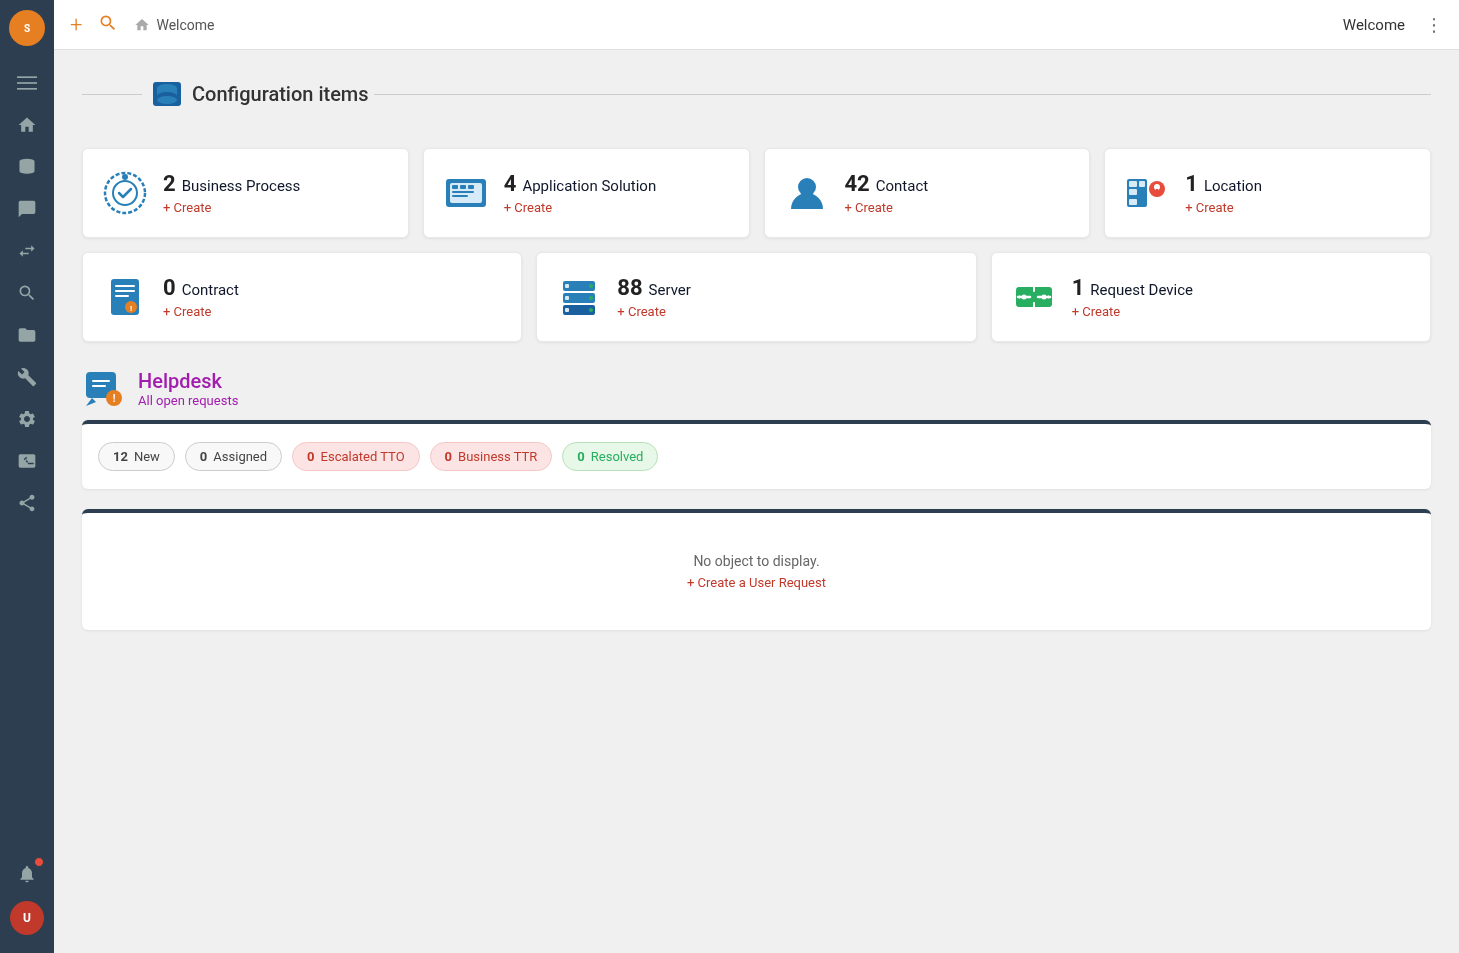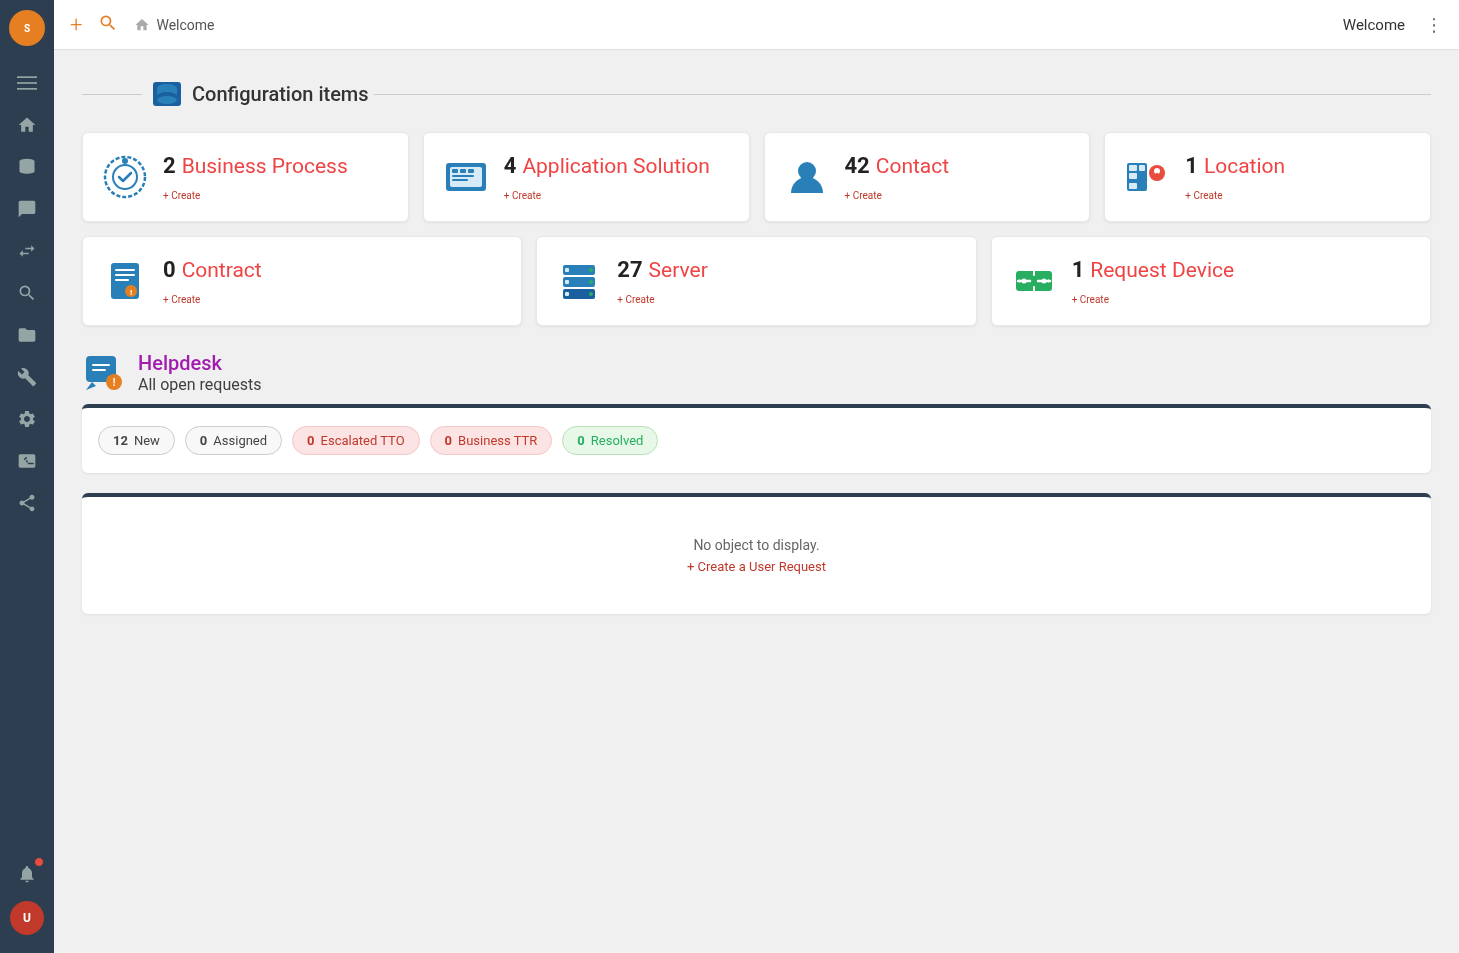--- a/index.html
+++ b/index.html
@@ -95,21 +95,21 @@
       overflow-y: auto;
       padding: 24px 28px;
       background: #f0f0f0;
     }
 
     
     .section-header {
       display: flex;
       align-items: center;
       gap: 5px;
-      margin-bottom: 18px;
+      margin-bottom: 34px;
     }
     .section-header-line {
       height: 1px; background: #ccc;
       width: 60px;
     }
     .section-header-line-right {
       flex: 1; height: 1px; background: #ccc;
     }
     .section-title {
       font-size: 20px; font-weight: 500; color: #333;
@@ -138,31 +138,31 @@
       display: flex;
       align-items: center;
       gap: 14px;
       box-shadow: 0 1px 3px rgba(0,0,0,0.07);
       border: 1px solid #e8e8e8;
     }
     .card-icon { width: 48px; height: 48px; flex-shrink: 0; }
     .card-body { display: flex; flex-direction: column; }
     .card-count-name { display: flex; align-items: baseline; gap: 6px; }
     .card-count { font-size: 22px; font-weight: 700; color: #222; }
-    .card-name { font-size: 21px; color: #ef4444; font-weight: 400; }
-    .card-create { font-size: 10px; color: #c0392b; cursor: pointer; margin-top: 12px; }
+    .card-name { font-size: 15px; color: #0f172a; font-weight: 400; }
+    .card-create { font-size: 13px; color: #c0392b; cursor: pointer; margin-top: 4px; }
 
     
     .helpdesk-header {
       display: flex; align-items: center; gap: 12px; margin-bottom: 10px;
     }
     .helpdesk-icon { width: 44px; height: 44px; }
     .helpdesk-title-block {}
     .helpdesk-title { font-size: 20px; font-weight: 500; color: #a21caf; }
-    .helpdesk-subtitle { font-size: 16px; color: #404040; cursor: pointer; }
+    .helpdesk-subtitle { font-size: 13px; color: #a21caf; cursor: pointer; }
     .helpdesk-box {
       background: white;
       border-radius: 6px;
       border-top: 4px solid #2c3e50;
       padding: 18px 16px;
       margin-bottom: 20px;
       box-shadow: 0 1px 3px rgba(0,0,0,0.07);
     }
     .status-badges { display: flex; gap: 10px; flex-wrap: wrap; }
     .status-badge {
@@ -426,21 +426,21 @@
             <rect x="8" y="20" width="32" height="10" rx="2" fill="#2980b9"></rect>
             <rect x="10" y="23" width="4" height="4" rx="1" fill="#d6eaf8"></rect>
             <circle cx="36" cy="25" r="2" fill="#27ae60"></circle>
             <rect x="8" y="32" width="32" height="10" rx="2" fill="#1a5f9e"></rect>
             <rect x="10" y="35" width="4" height="4" rx="1" fill="#d6eaf8"></rect>
             <circle cx="36" cy="37" r="2" fill="#27ae60"></circle>
           </svg>
         </div>
         <div class="card-body">
           <div class="card-count-name">
-            <span class="card-count">27</span>
+            <span class="card-count">88</span>
             <span class="card-name">Server</span>
           </div>
           <div class="card-create">+ Create</div>
         </div>
       </div>
 
       <div class="card">
         <div class="card-icon">
           <svg viewBox="0 0 48 48">
             <rect x="6" y="14" width="36" height="20" rx="3" fill="#27ae60"></rect>

